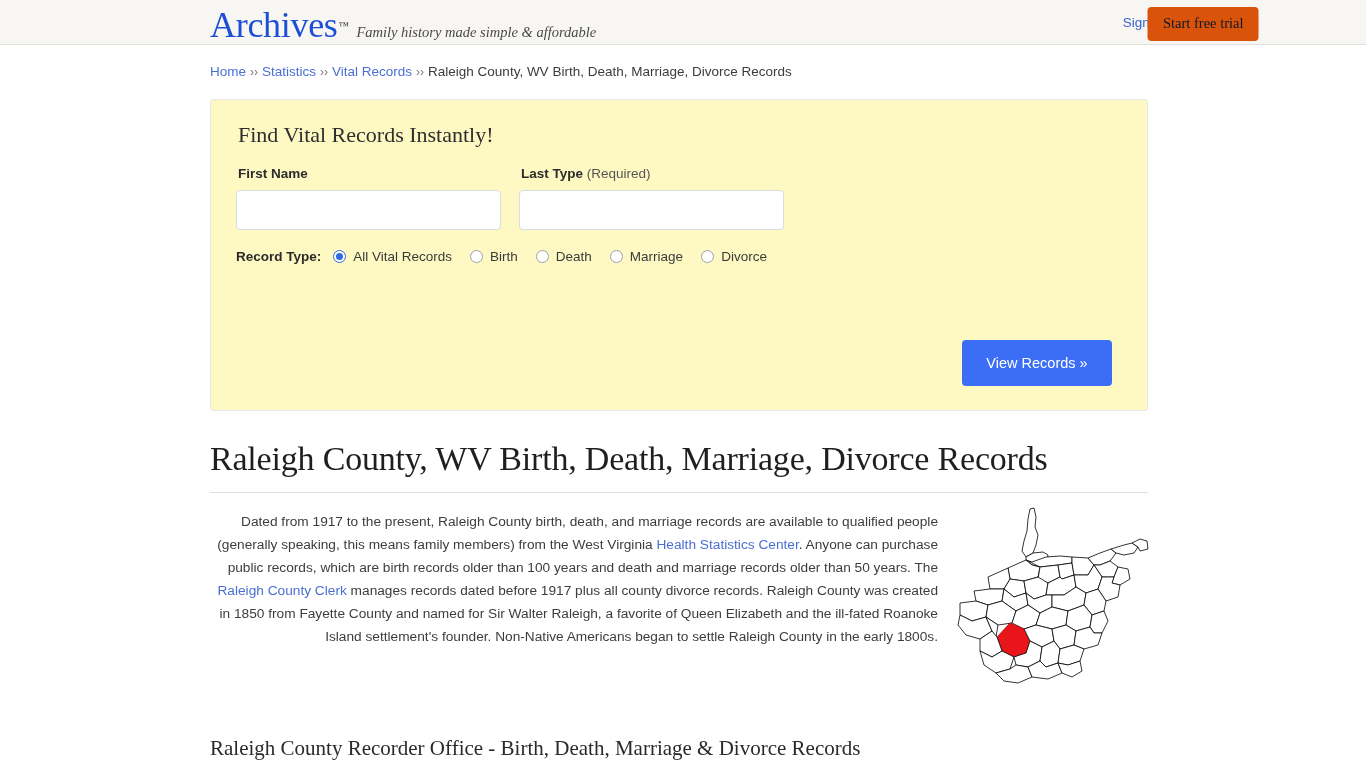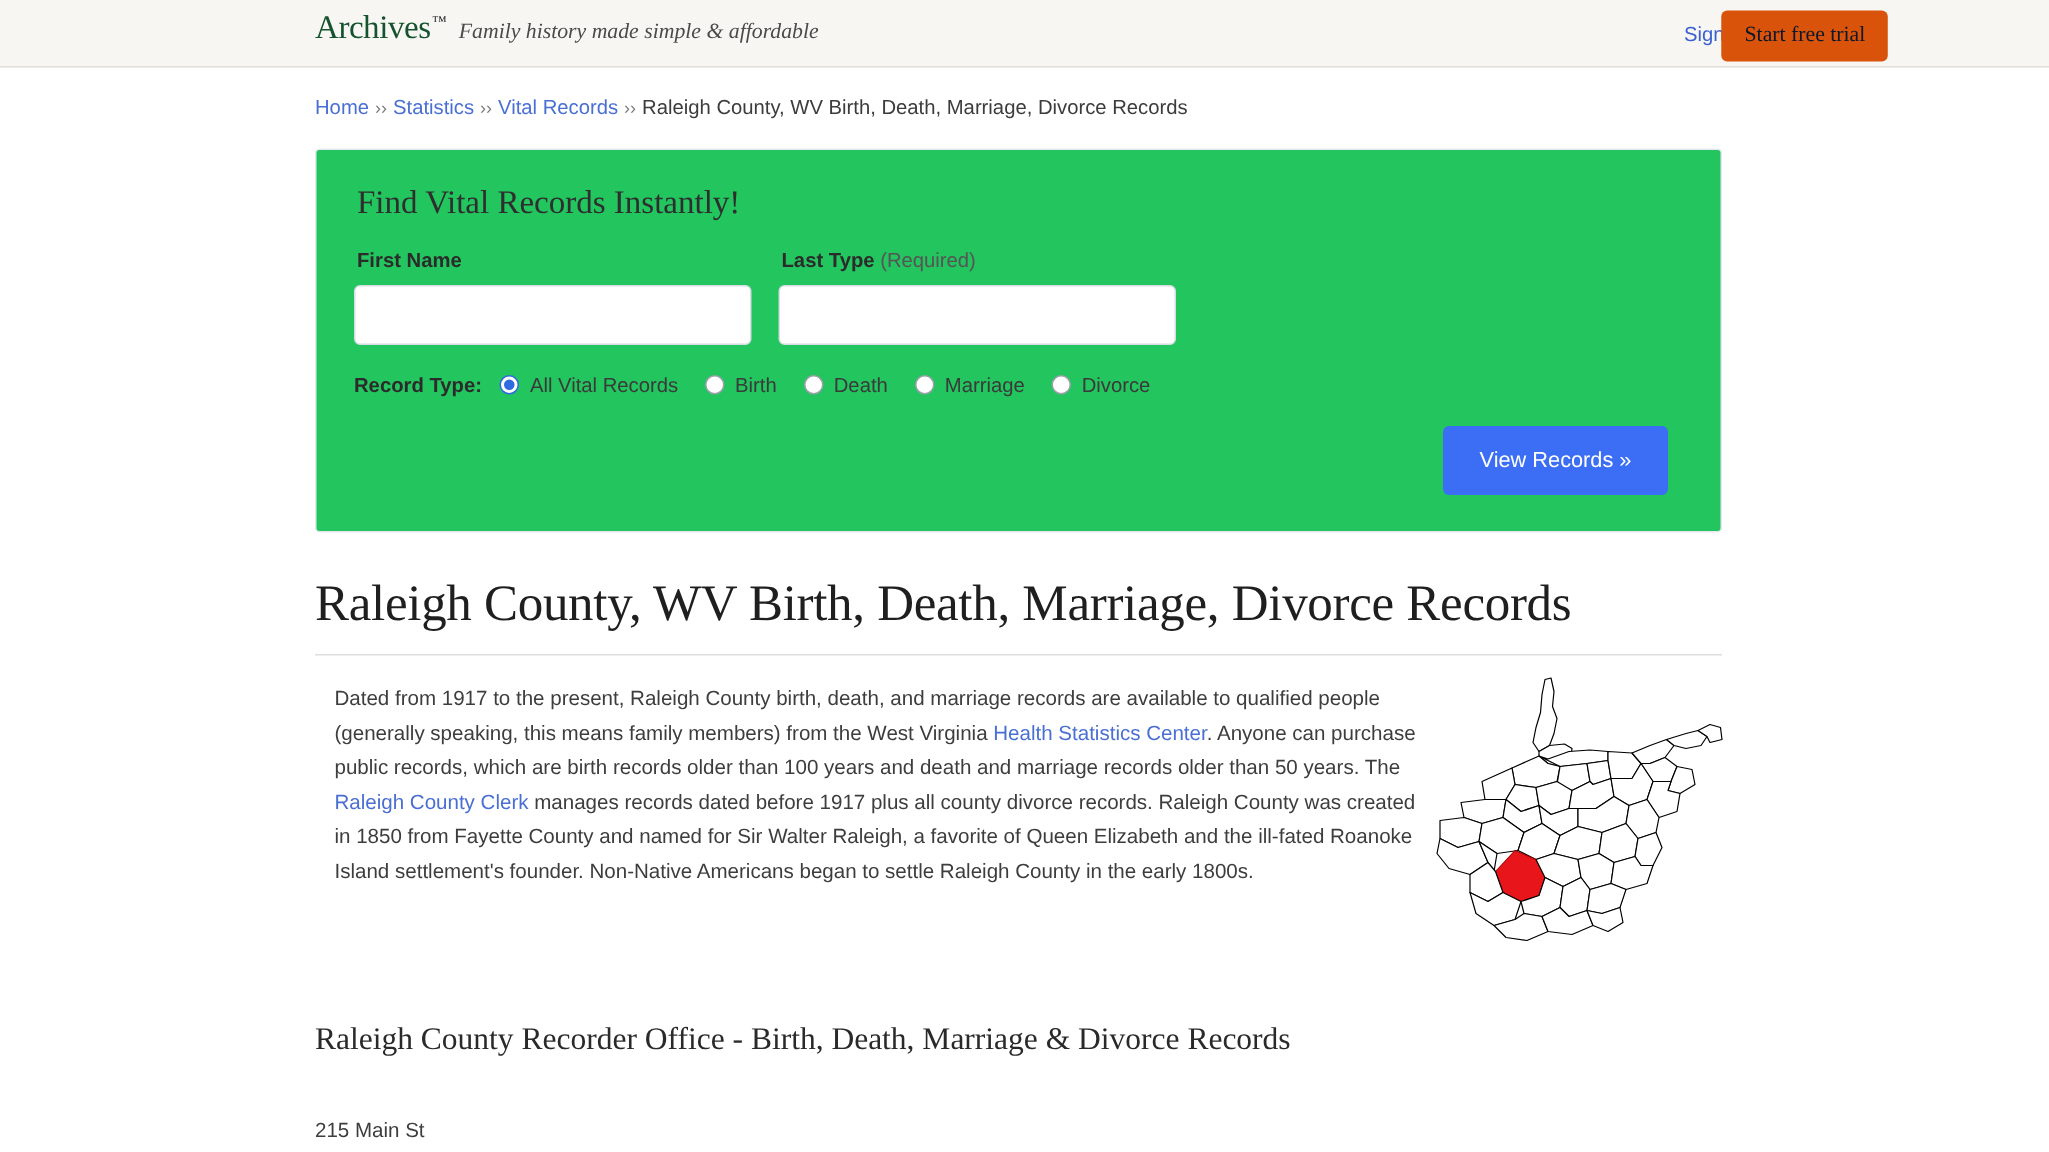--- a/index.html
+++ b/index.html
@@ -23,22 +23,22 @@
     width: 1366px; height: 45px;
     position: relative;
   }
   .logo-wrap {
     position: absolute;
     left: 210px; top: 7px;
     display: flex; align-items: baseline;
   }
   .logo-word {
     font-family: "Liberation Serif", serif;
-    font-size: 22px;
-    color: #14532d;
+    font-size: 36px;
+    color: #1d4ed8;
     letter-spacing: -0.3px;
     line-height: 1;
   }
   .logo-tm {
     font-family: "Liberation Serif", serif;
     font-size: 10px;
     color: #1a1a1a;
     vertical-align: super;
     position: relative; top: -8px; left: 1px;
   }
@@ -98,25 +98,25 @@
   .breadcrumb .sep {
     color: #7a7a7a;
     margin: 0 4px;
     font-size: 12px;
   }
   .breadcrumb .current { color: #3c3c3c; }
 
   
   .search-panel {
     margin-top: 17px;
-    background: #22c55e;
+    background: #fef9c3;
     border: 1px solid #e4e8ee;
     border-radius: 3px;
     padding: 22px 25px 26px;
-    height: 256px;
+    height: 312px;
     position: relative;
   }
   .panel-title {
     font-family: "Liberation Serif", serif;
     font-size: 22px;
     color: #2e2e2e;
     margin: 0 0 18px 2px;
     font-weight: 400;
   }
   .fields-row {
@@ -245,26 +245,26 @@
     margin: 12px 0 0 0;
     width: 938px;
   }
 
   .article {
     margin-top: 17px;
     position: relative;
     min-height: 180px;
   }
   .article p {
-    margin: 13px;
+    margin: 0;
     width: 728px;
     font-size: 13.7px;
     line-height: 23px;
     color: #3d3d3d;
-    text-align: left;
+    text-align: right;
   }
   .article p a {
     color: #4a6fd4;
     text-decoration: none;
     cursor: pointer;
   }
   .state-map {
     position: absolute;
     right: -5px; top: -5px;
     width: 205px; height: 190px;

